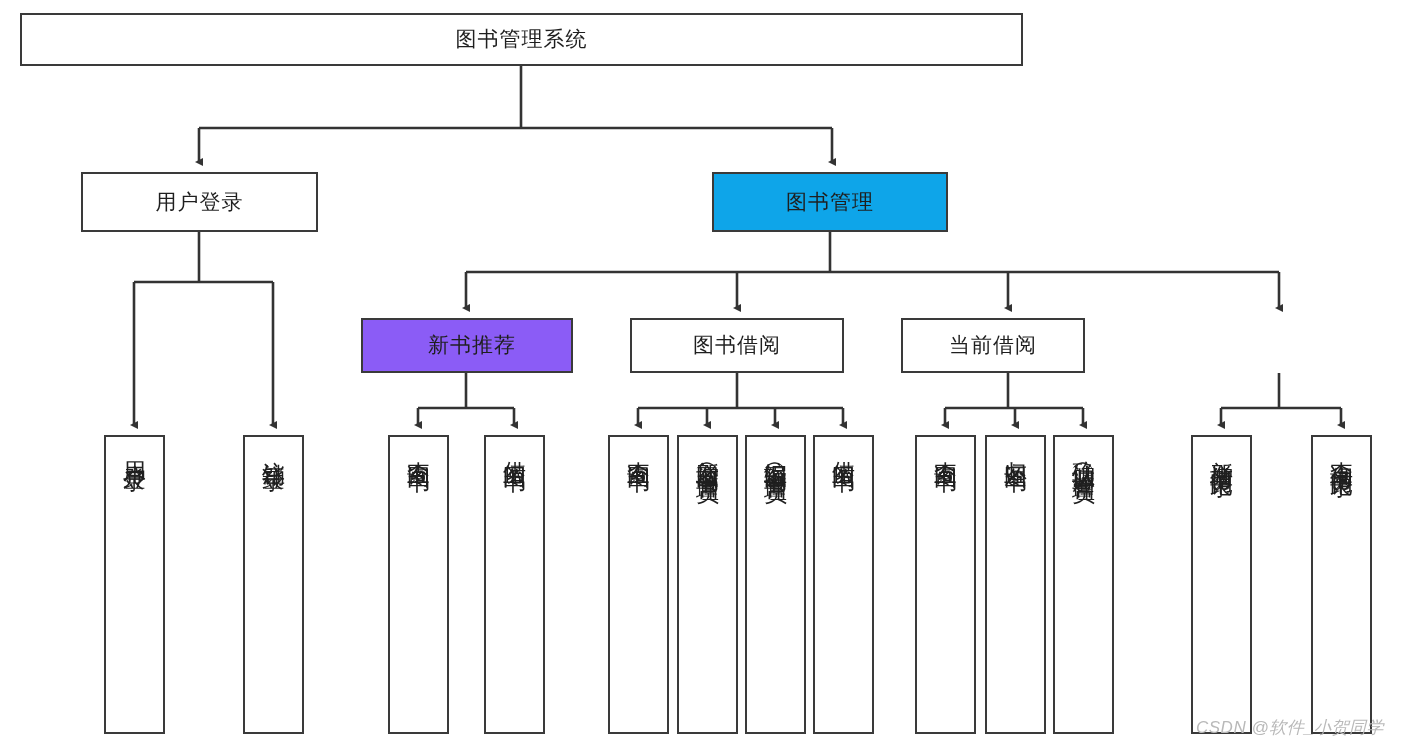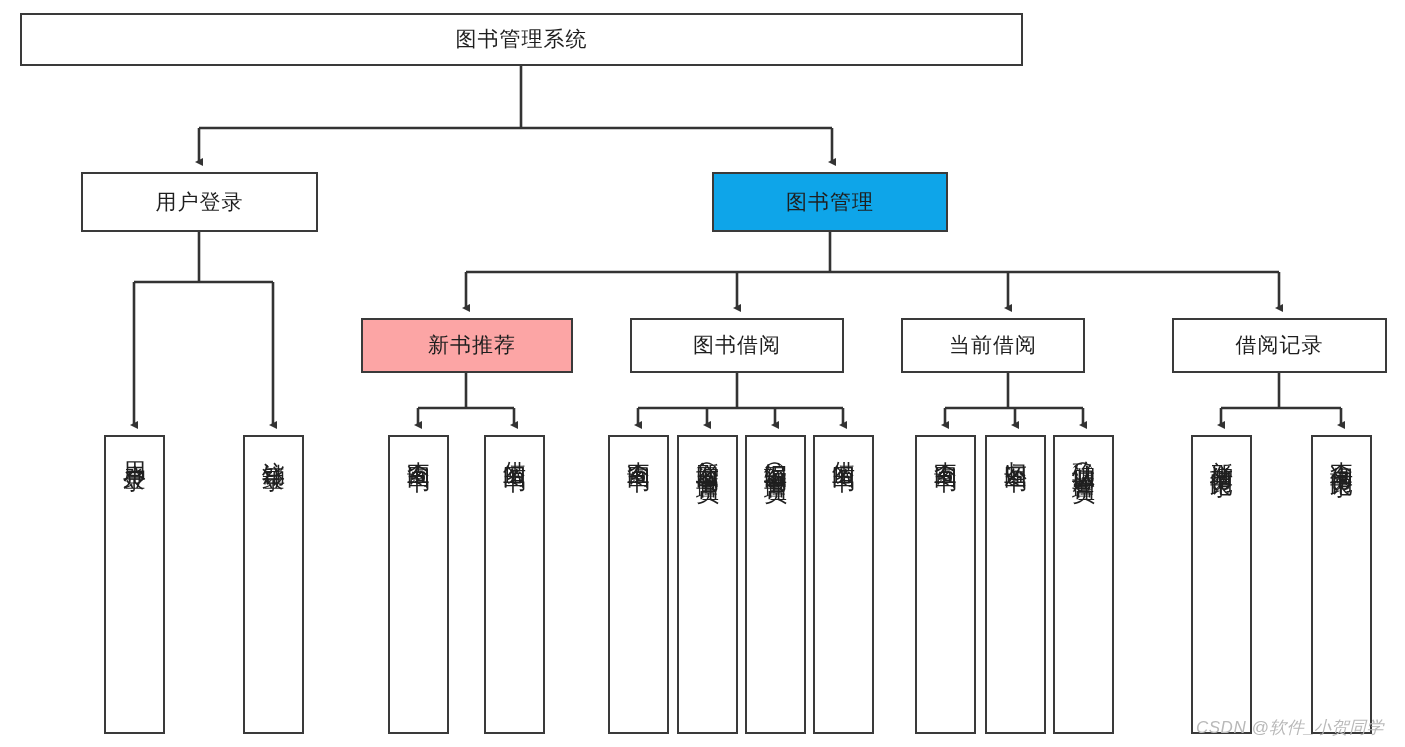--- a/index.html
+++ b/index.html
@@ -127,31 +127,28 @@
     <span class="label">图书管理系统</span>
   </div>
 
   <div class="node horiz" id="l1-0" style="left: 81px; top: 172px; width: 237px; height: 60px; border-color: rgb(58, 58, 58); background: rgb(255, 255, 255); color: rgb(31, 31, 31);">
     <span class="label">用户登录</span>
   </div>
   <div class="node horiz" id="l1-1" style="left: 712px; top: 172px; width: 236px; height: 60px; border-color: rgb(58, 58, 58); background: #0ea5e9; color: rgb(31, 31, 31);">
     <span class="label">图书管理</span>
   </div>
 
-  <div class="node horiz" id="l2-0" style="left: 361px; top: 318px; width: 212px; height: 55px; border-color: rgb(58, 58, 58); background: #fca5a5; color: rgb(31, 31, 31); padding-left: 10px;">
+  <div class="node horiz" id="l2-0" style="left: 361px; top: 318px; width: 212px; height: 55px; border-color: rgb(58, 58, 58); background: #8b5cf6; color: rgb(31, 31, 31); padding-left: 10px;">
     <span class="label">新书推荐</span>
   </div>
   <div class="node horiz" id="l2-1" style="left: 630px; top: 318px; width: 214px; height: 55px; border-color: rgb(58, 58, 58); background: rgb(255, 255, 255); color: rgb(31, 31, 31);">
     <span class="label">图书借阅</span>
   </div>
   <div class="node horiz" id="l2-2" style="left: 901px; top: 318px; width: 184px; height: 55px; border-color: rgb(58, 58, 58); background: rgb(255, 255, 255); color: rgb(31, 31, 31);">
     <span class="label">当前借阅</span>
-  </div>
-  <div class="node horiz" id="l2-3" style="left: 1172px; top: 318px; width: 215px; height: 55px; border-color: rgb(58, 58, 58); background: rgb(255, 255, 255); color: rgb(31, 31, 31);">
-    <span class="label">借阅记录</span>
   </div>
 
   <div class="node vert" id="lf-0" style="left: 104px; top: 435px; width: 61px; height: 299px; border-color: rgb(58, 58, 58); background: rgb(255, 255, 255); color: rgb(31, 31, 31);">
     <span class="label">用户登录</span>
   </div>
   <div class="node vert" id="lf-1" style="left: 243px; top: 435px; width: 61px; height: 299px; border-color: rgb(58, 58, 58); background: rgb(255, 255, 255); color: rgb(31, 31, 31);">
     <span class="label">注销登录</span>
   </div>
   <div class="node vert" id="lf-2" style="left: 388px; top: 435px; width: 61px; height: 299px; border-color: rgb(58, 58, 58); background: rgb(255, 255, 255); color: rgb(31, 31, 31);">
     <span class="label">查询图书</span>

